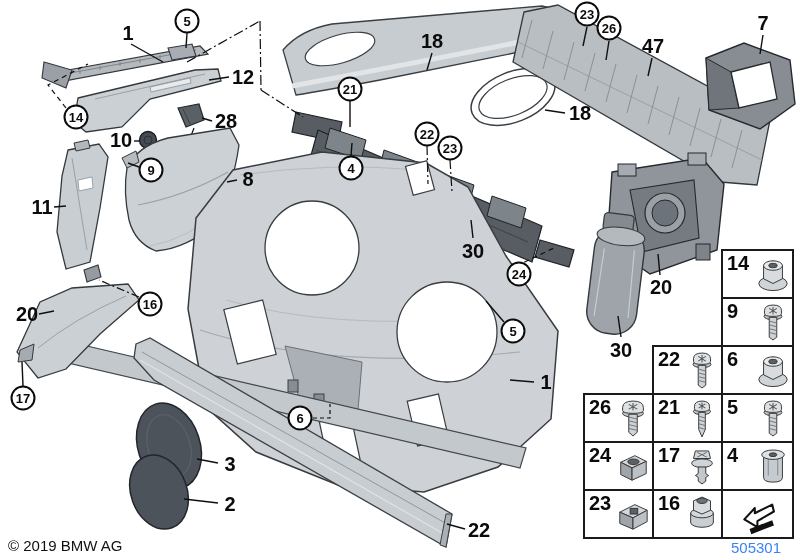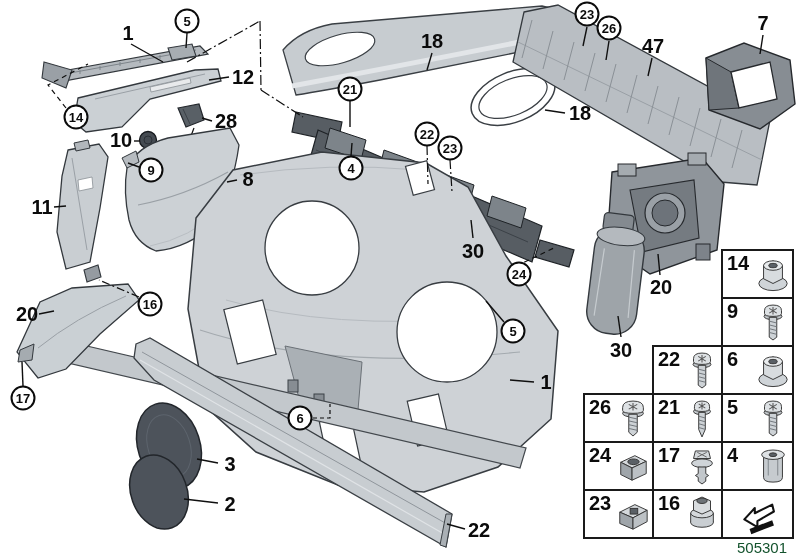--- a/index.html
+++ b/index.html
@@ -9,22 +9,22 @@
   .callout{position:absolute;transform:translate(-50%,-50%);font-weight:bold;
            font-size:20px;color:#0b0b0b;letter-spacing:0;line-height:1;cursor:pointer;}
   .ccircle{position:absolute;transform:translate(-50%,-50%);width:21px;height:21px;
            border:2px solid #0b0b0b;border-radius:50%;background:#fff;display:flex;
            align-items:center;justify-content:center;font-weight:bold;font-size:13px;
            color:#0b0b0b;line-height:1;cursor:pointer;}
   .lcell{position:absolute;border:2px solid #1a1a1a;background:#fff;box-sizing:border-box;}
   .lnum{position:absolute;left:4px;top:2px;font-weight:bold;font-size:20px;color:#0b0b0b;line-height:1;}
   .licon{position:absolute;right:2px;top:3px;}
   .copyright{position:absolute;left:8px;top:537px;font-size:15px;color:#111;}
-  .diagid{position:absolute;left:731px;top:539px;width:62px;text-align:center;
-          font-size:15px;color:#14532d;}
+  .diagid{position:absolute;left:731px;top:539px;width:62px;text-align:left;
+          font-size:15px;color:#3b82f6;}
 </style>
 </head>
 <body>
 
 <div id="stage">
 
   <svg id="art" width="800" height="560" viewBox="0 0 800 560">
 
     <g>
       <path d="M283,50 Q300,30 332,24 L542,6 L572,13 L569,42 Q470,62 380,80 Q322,91 296,95 Z" fill="#c7ccd0" stroke="#3a3f44" stroke-width="1.3"></path>
@@ -378,15 +378,16 @@
   </div>
 
   <div class="lcell" style="left:721px;top:489px;width:73px;height:50px">
     <span class="lnum"></span>
     <svg class="licon" style="right:8px;top:4px" width="48" height="40" viewBox="0 0 40 46">
       <polygon points="8,39 34,29 36,35 10,45" fill="#111"></polygon>
       <polygon points="2,28 14,15 14,21 34,11 36,19 17,30 17,37" fill="#fff" stroke="#111" stroke-width="2.4" stroke-linejoin="round"></polygon>
     </svg>
   </div>
 
+  <div class="copyright">© 2019 BMW AG</div>
   <div class="diagid">505301</div>
 
 </div>
 
 </body></html>

